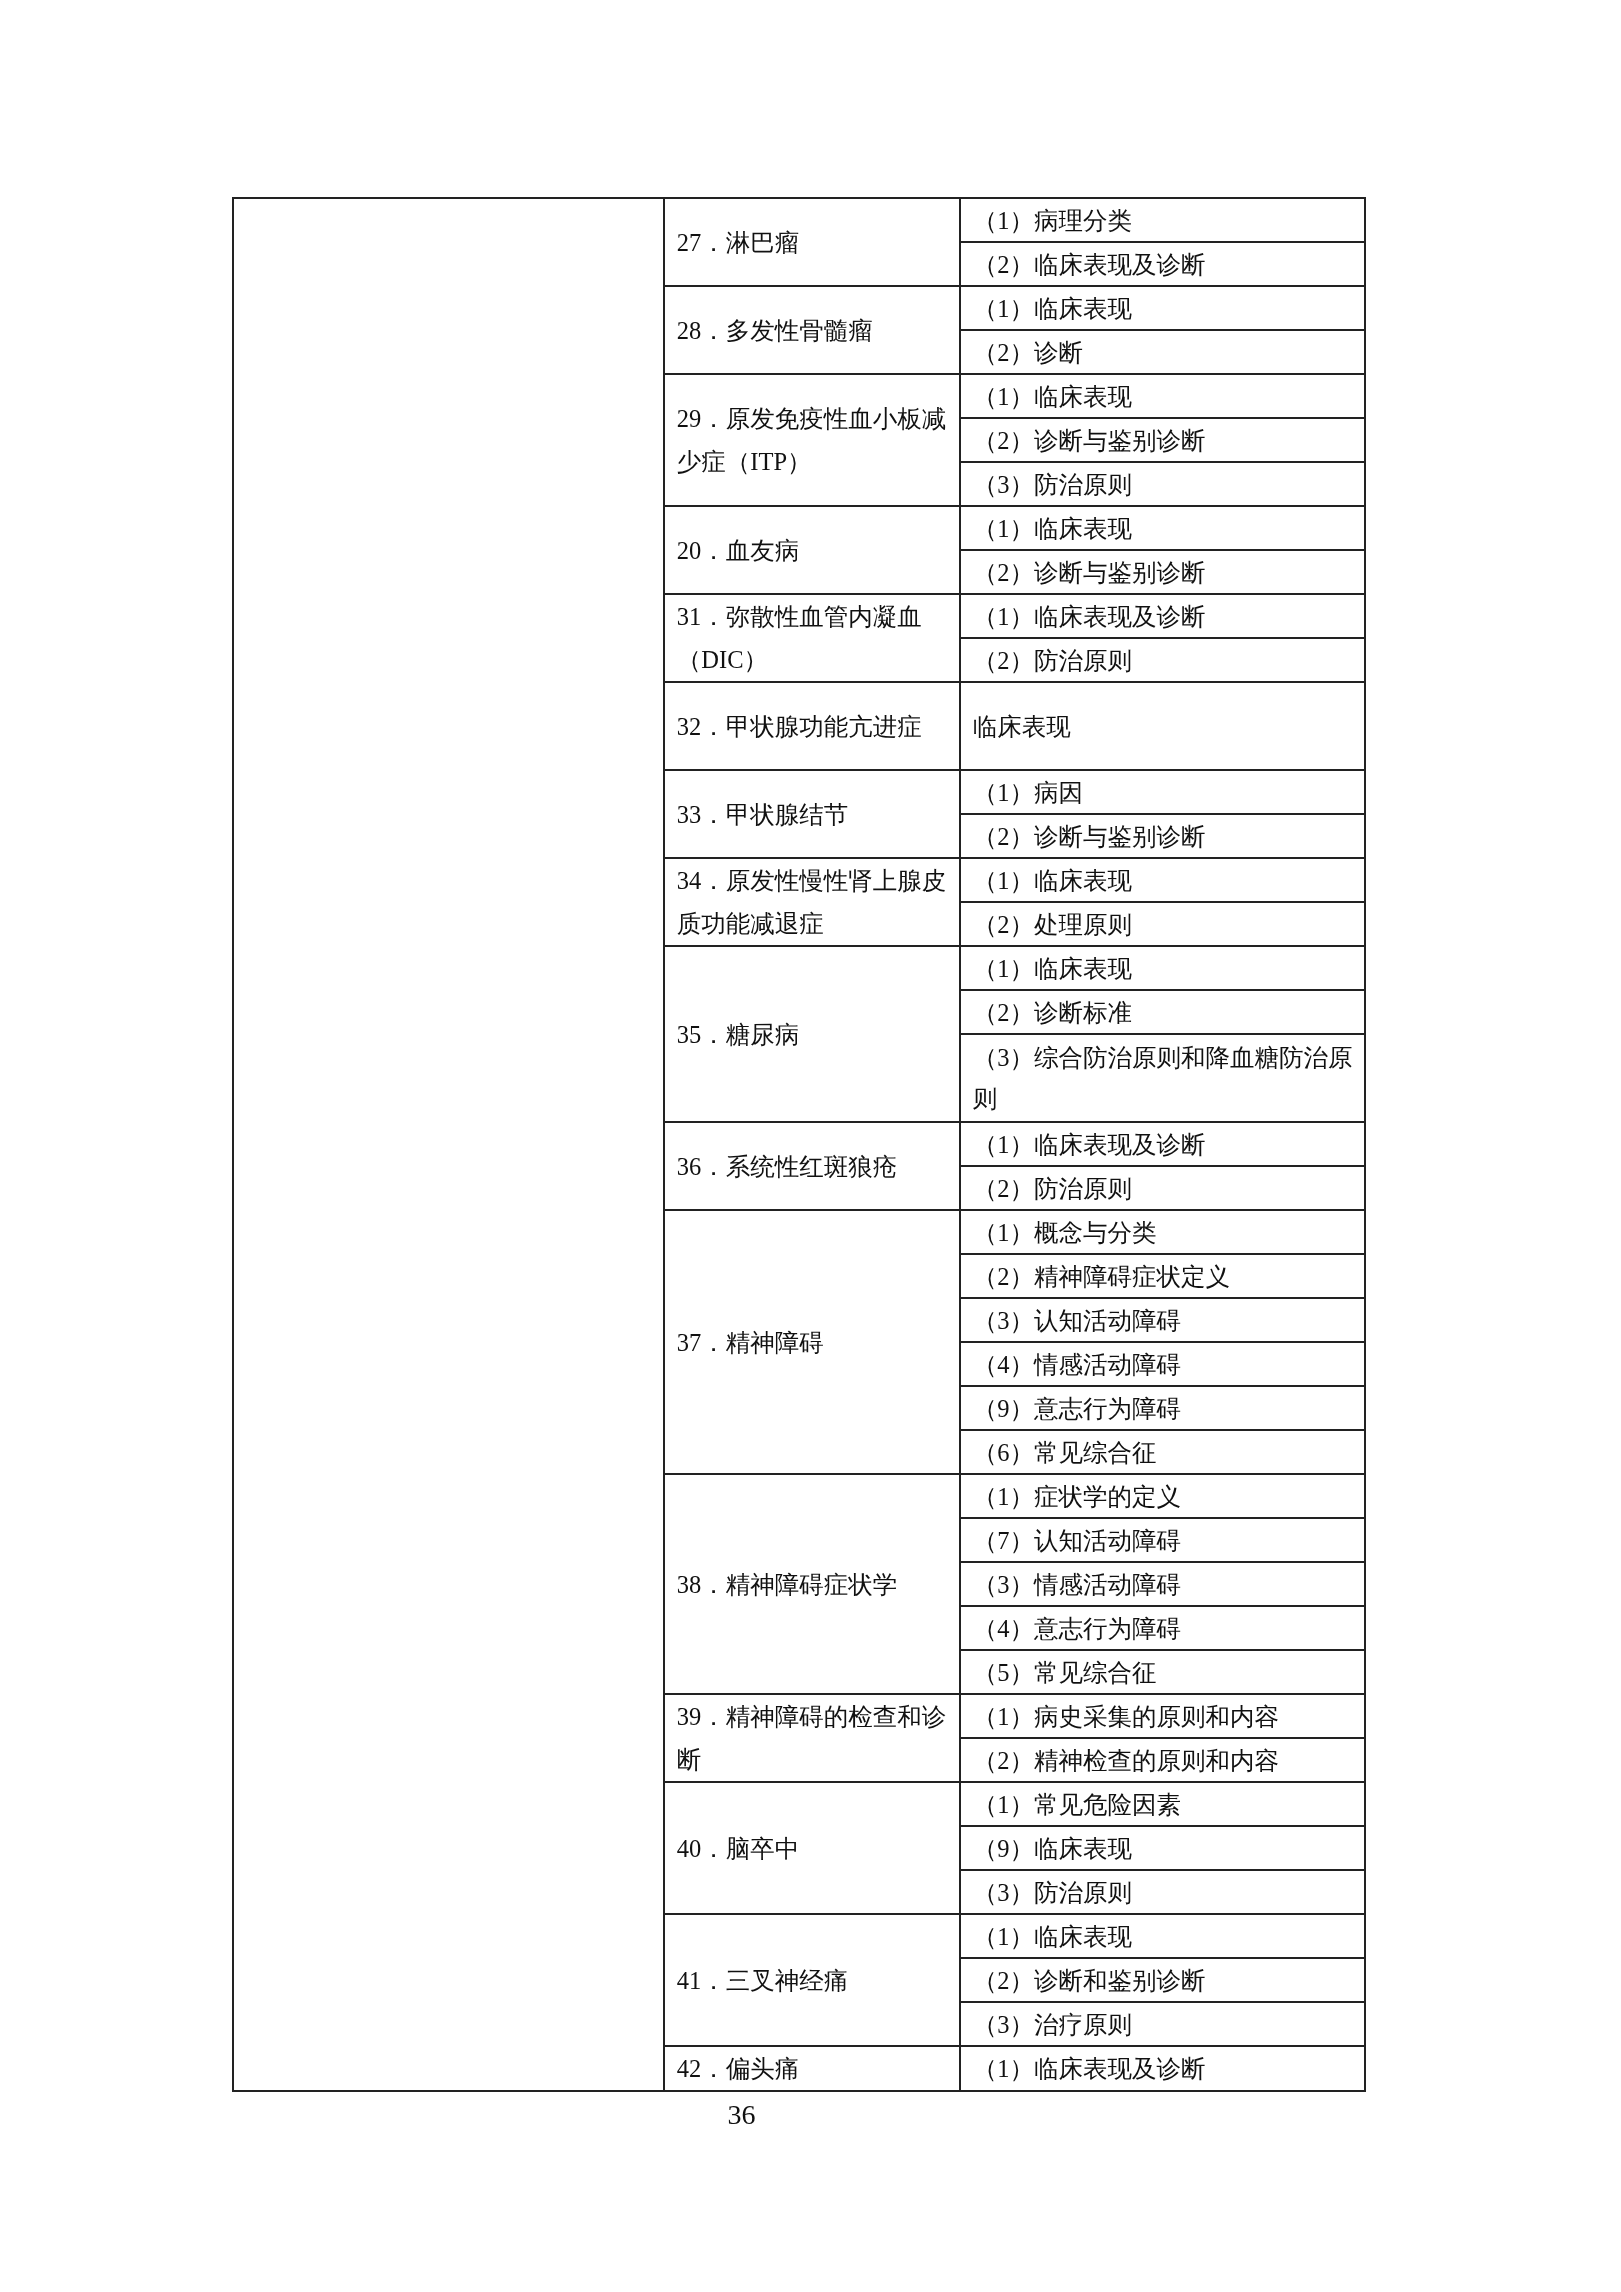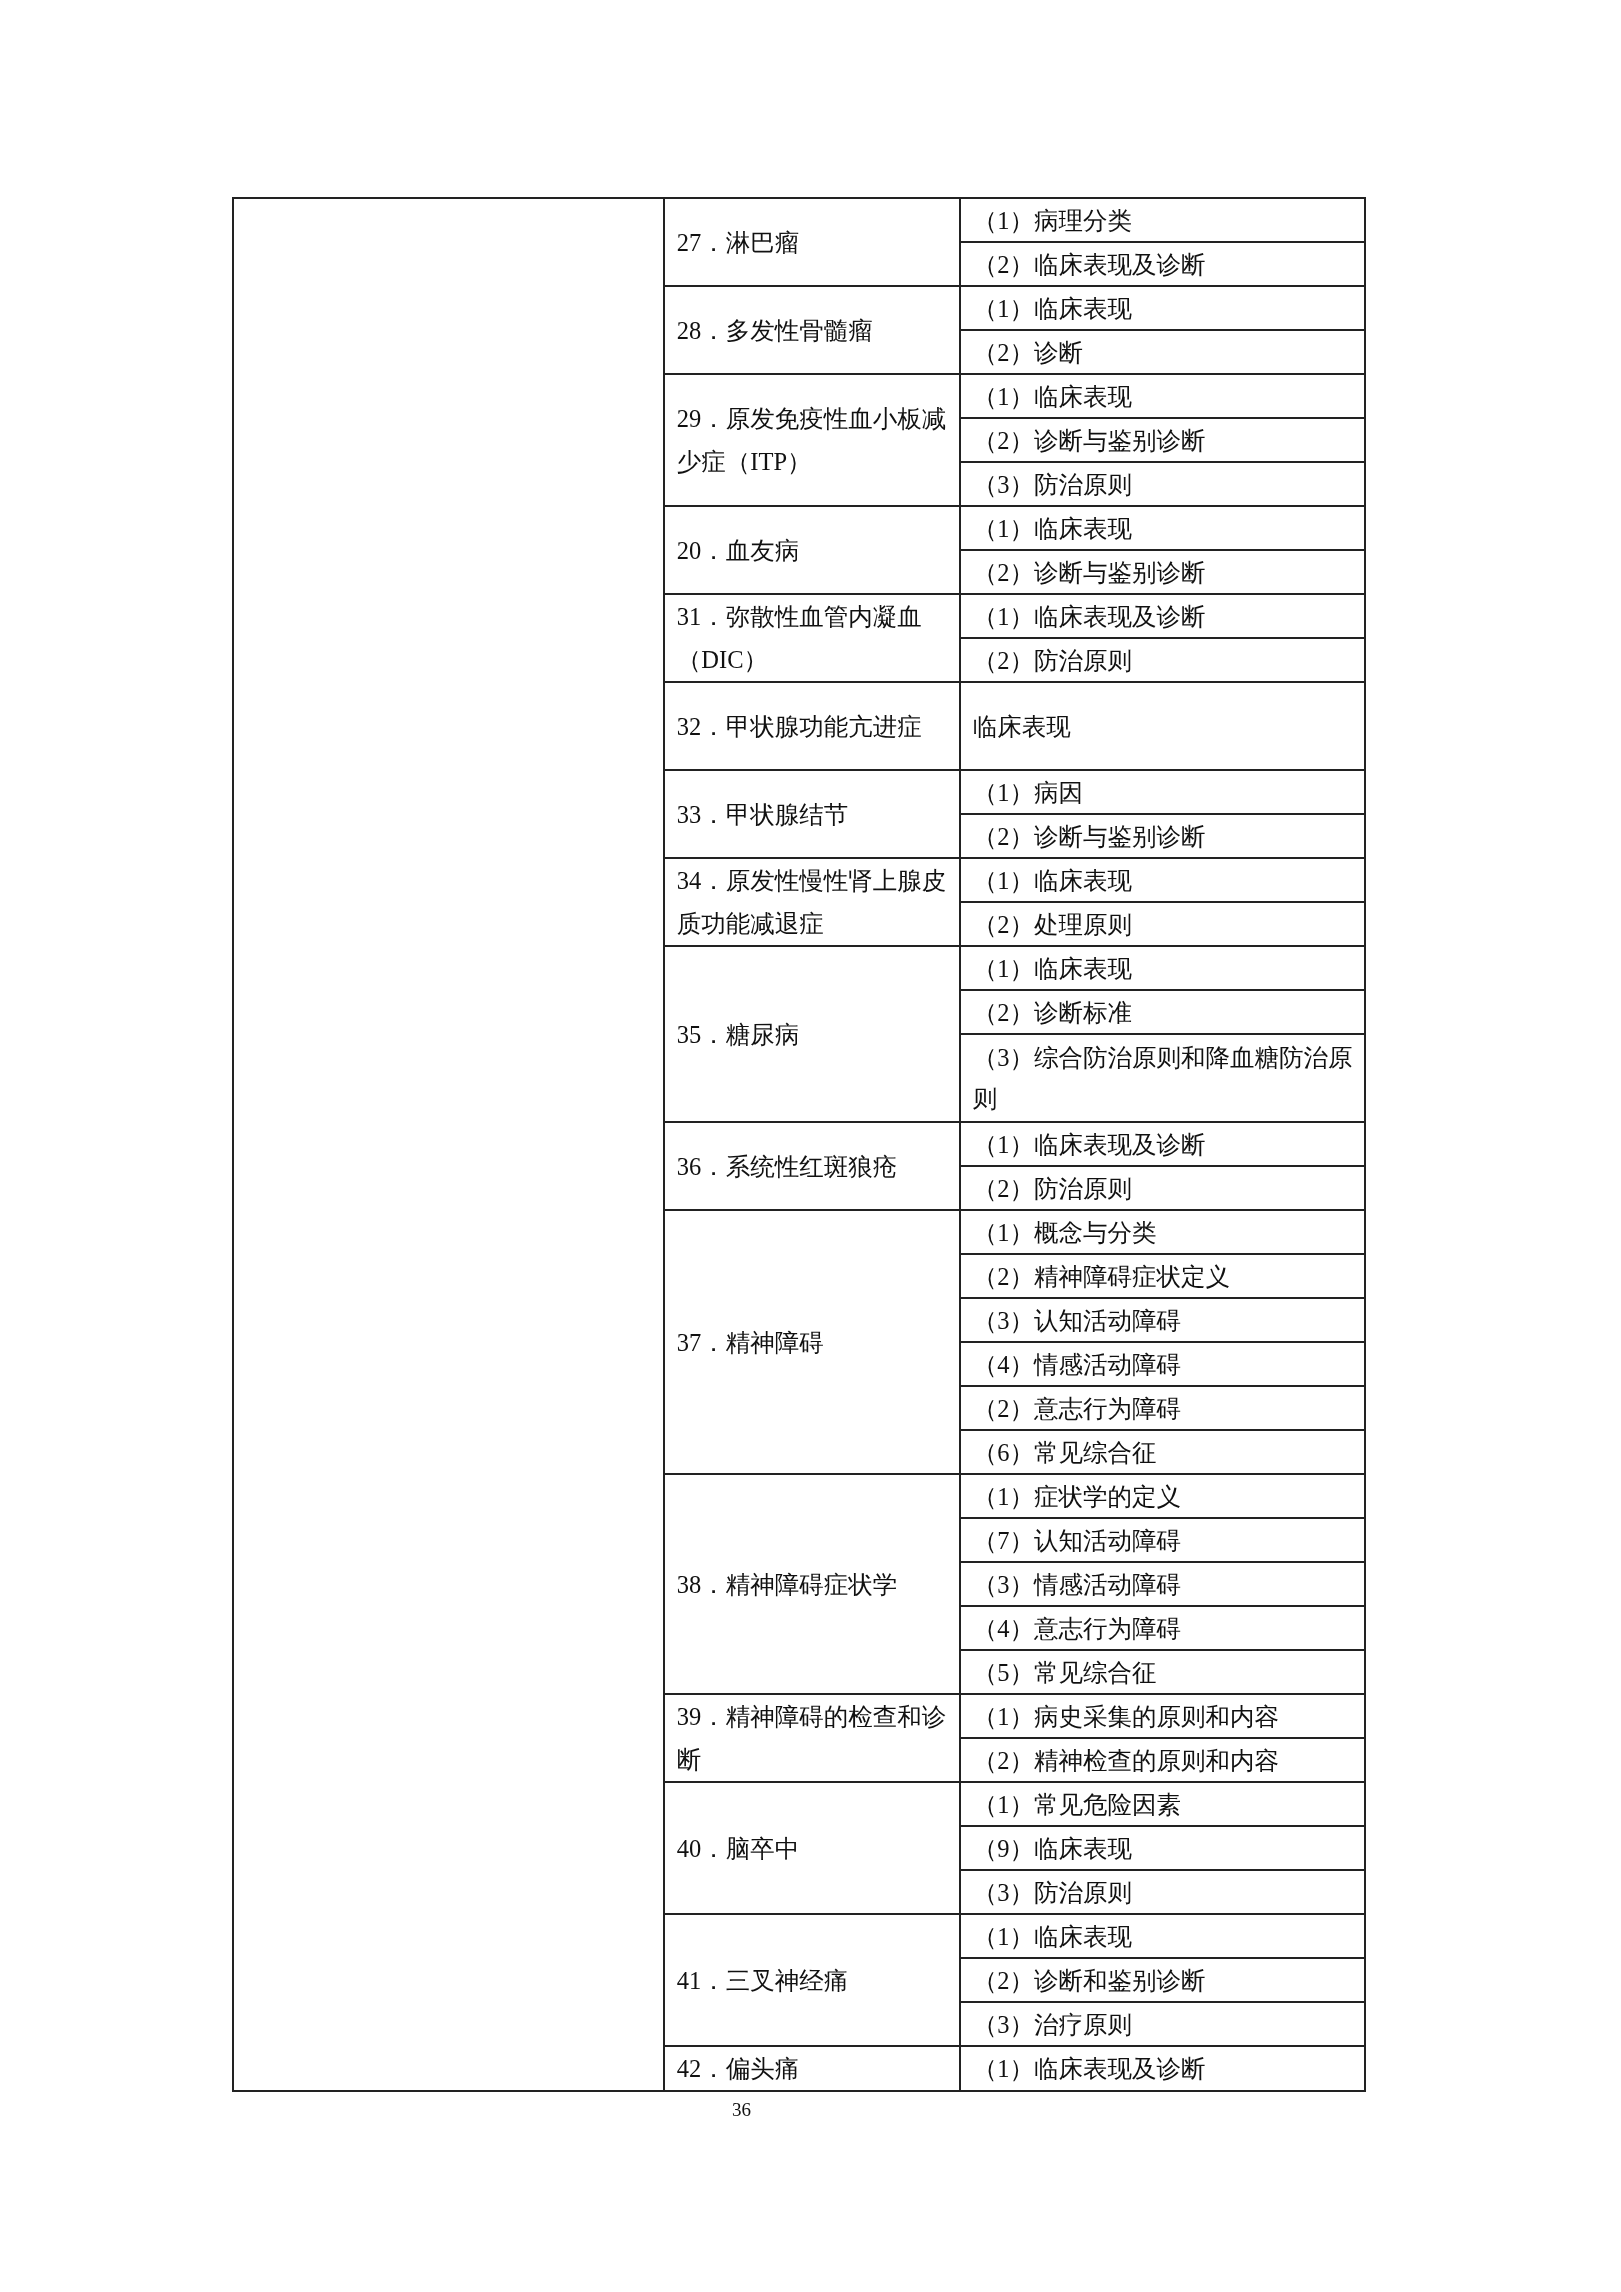--- a/index.html
+++ b/index.html
@@ -6,21 +6,21 @@
   body { width:1621px; height:2293px; background:#ffffff; position:relative; overflow:hidden;
          font-family:"DejaVu Serif","Liberation Serif",serif; color:#111; }
   .page-table { position:absolute; left:232px; top:197px; width:1132px; border-collapse:collapse; table-layout:fixed;font-family:Liberation Serif, serif; }
   .page-table td { border:2px solid #222; padding:0; vertical-align:middle; font-size:24.5px; line-height:43px; }
   .c1 { width:429px; }
   .c2 { width:294px; padding-left:11.8px !important; padding-right:7.8px !important; }
   .c3 { width:403px; padding-left:11.8px !important; padding-right:5.9px !important; }
   .page-table tr { height:44px; }
   .topic-text { display:block; line-height:43px; }
   .sub-text { display:block; line-height:41px; }
-  .page-number { position:absolute; left:0; width:1483px; top:2099px; text-align:center; font-size:19px;
+  .page-number { position:absolute; left:0; width:1483px; top:2099px; text-align:center; font-size:28px;
                  font-family:"Liberation Serif","DejaVu Serif",serif; }
 </style>
 </head>
 <body>
 
 <table class="page-table">
   <colgroup>
       <col style="width:431px">
       <col style="width:296px">
       <col style="width:405px">
@@ -193,21 +193,21 @@
           <span class="sub-text">（3）认知活动障碍</span>
         </td>
       </tr>
     <tr>
         <td class="c3">
           <span class="sub-text">（4）情感活动障碍</span>
         </td>
       </tr>
     <tr>
         <td class="c3">
-          <span class="sub-text">（2）意志行为障碍</span>
+          <span class="sub-text">（9）意志行为障碍</span>
         </td>
       </tr>
     <tr>
         <td class="c3">
           <span class="sub-text">（6）常见综合征</span>
         </td>
       </tr>
 
     <tr>
       <td class="c2" rowspan="5">

